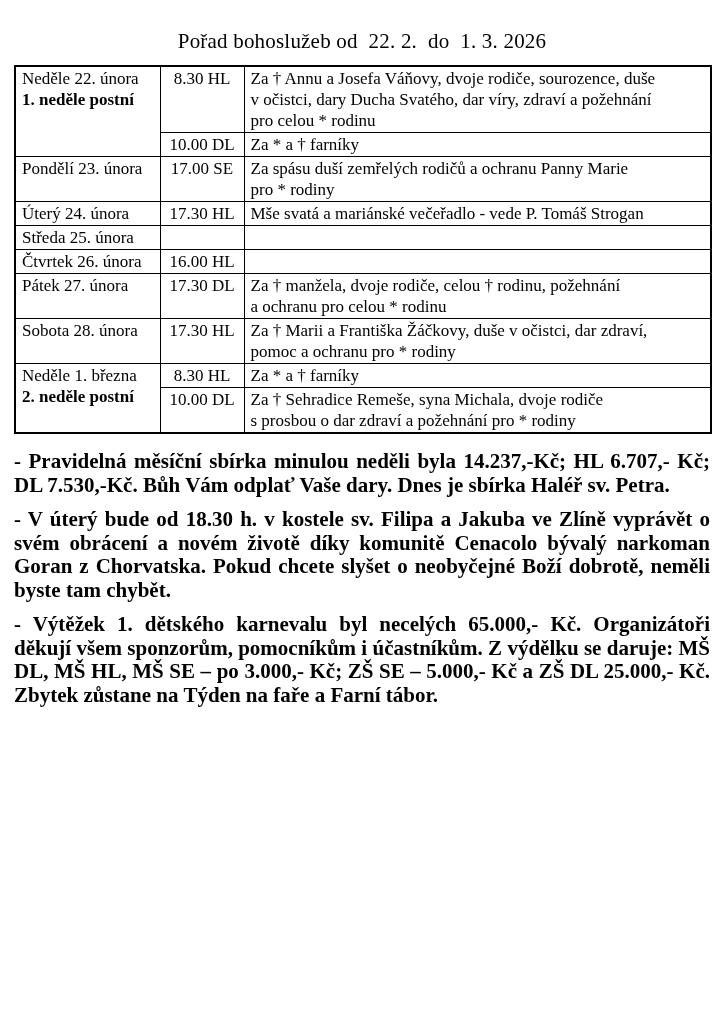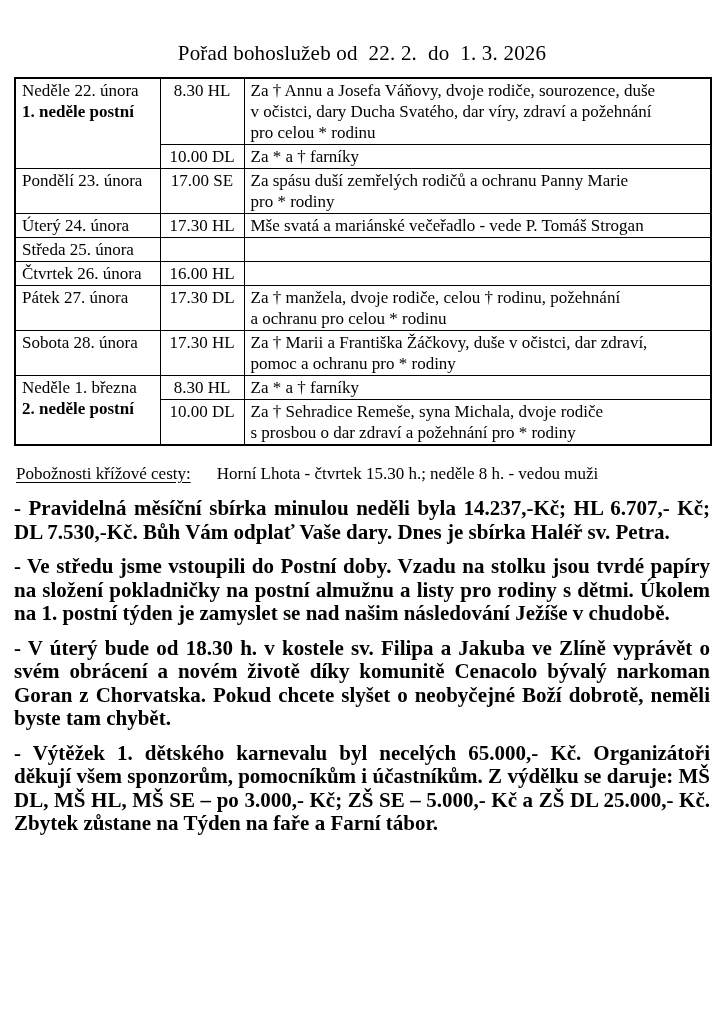--- a/index.html
+++ b/index.html
@@ -15,21 +15,21 @@
     height: 1024px;
     background: #ffffff;
     overflow: hidden;
     box-sizing: border-box;
     padding: 25px 14px 0 14px;
   }
   .title {
     font-size: 21px;
     font-weight: normal;
     text-align: center;
-    margin: 16px 0 11px 0;
+    margin: 4px 0 11px 0;
     white-space: pre;
     letter-spacing: 0.2px;
   }
   table.schedule {
     border-collapse: collapse;
     table-layout: fixed;
     width: 696px;
     border: 2px solid #000;
   }
   table.schedule td {
@@ -154,23 +154,19 @@
       </tr>
       <tr>
         <td class="time">10.00 DL</td>
         <td class="desc">Za † Sehradice Remeše, syna Michala, dvoje rodiče
 s prosbou o dar zdraví a požehnání pro * rodiny</td>
       </tr>
     </tbody>
   </table>
 
   <div class="devotions">
-    <div class="dev-line">
-      <span class="dev-heading">Pobožnosti křížové cesty:</span><span class="sp1"></span><span>Horní Lhota - čtvrtek 15.30 h.; neděle 8 h. - vedou muži</span>
-    </div>
   </div>
 
   <p class="ann">- Pravidelná měsíční sbírka minulou neděli byla 14.237,-Kč; HL 6.707,- Kč; DL 7.530,-Kč. Bůh Vám odplať Vaše dary. Dnes je sbírka Haléř sv. Petra.</p>
-  <p class="ann">- Ve středu jsme vstoupili do Postní doby. Vzadu na stolku jsou tvrdé papíry na složení pokladničky na postní almužnu a listy pro rodiny s dětmi. Úkolem na 1. postní týden je zamyslet se nad našim následování Ježíše v chudobě.</p>
   <p class="ann">- V úterý bude od 18.30 h. v kostele sv. Filipa a Jakuba ve Zlíně vyprávět o svém obrácení a novém životě díky komunitě Cenacolo bývalý narkoman Goran z Chorvatska. Pokud chcete slyšet o neobyčejné Boží dobrotě, neměli byste tam chybět.</p>
   <p class="ann">- Výtěžek 1. dětského karnevalu byl necelých 65.000,- Kč. Organizátoři děkují všem sponzorům, pomocníkům i účastníkům. Z výdělku se daruje: MŠ DL, MŠ HL, MŠ SE – po 3.000,- Kč; ZŠ SE – 5.000,- Kč a ZŠ DL 25.000,- Kč. Zbytek zůstane na Týden na faře a Farní tábor.</p>
 
 </div>
 
 </body></html>

